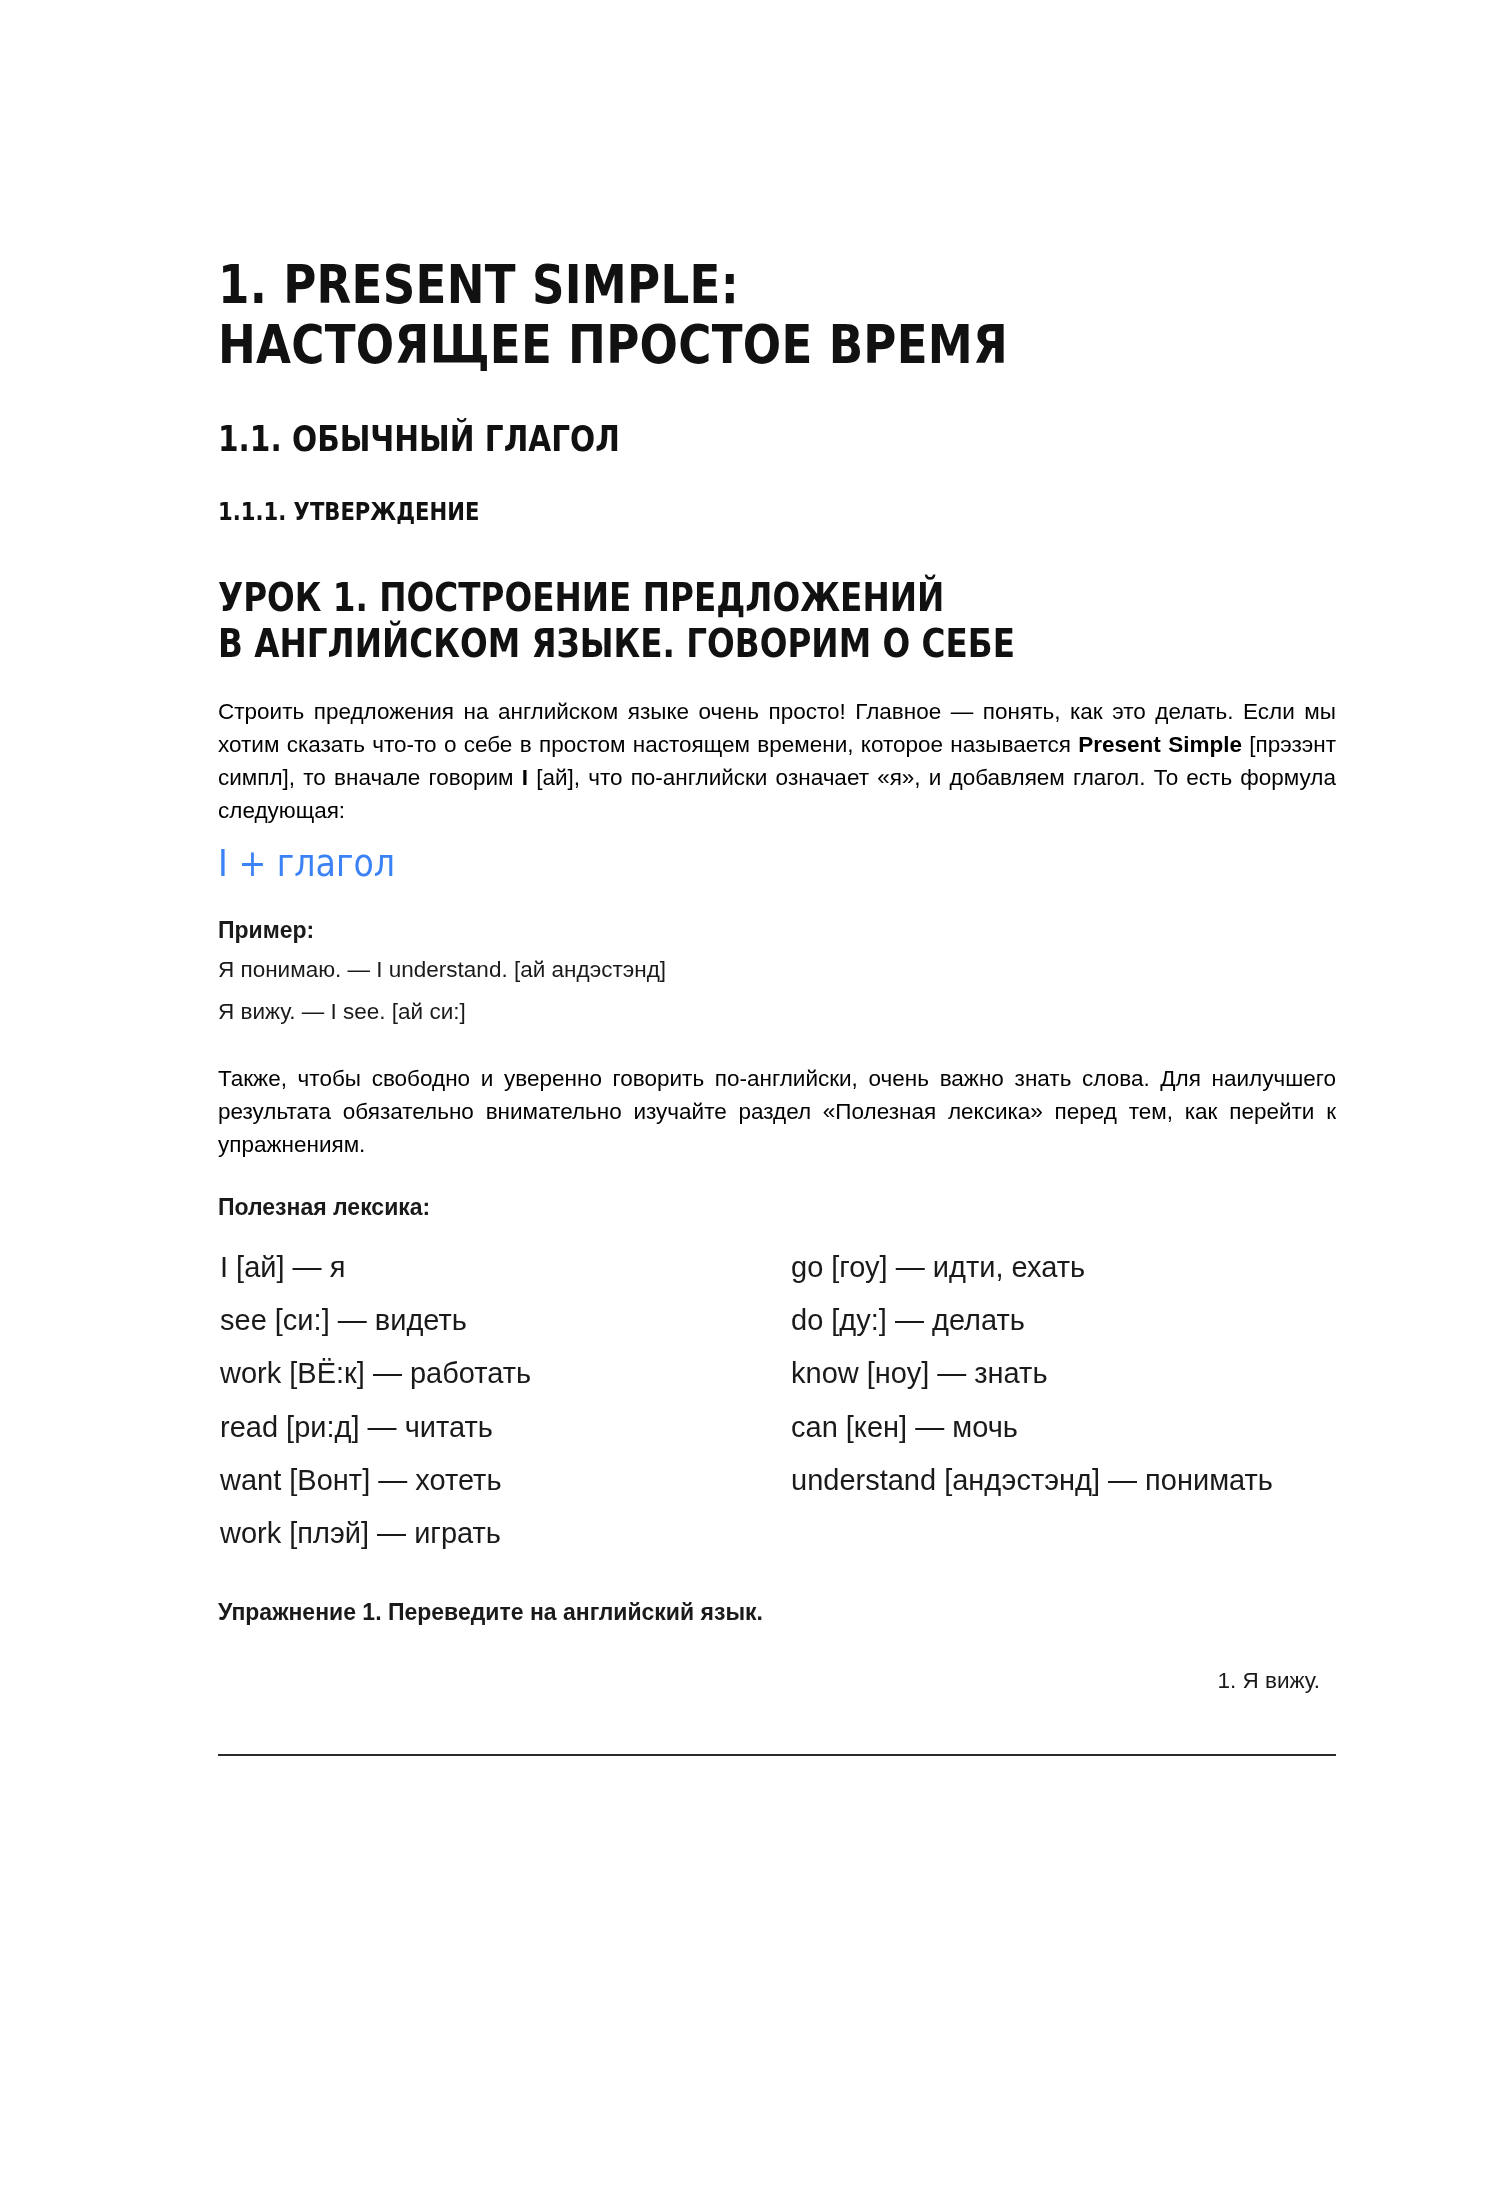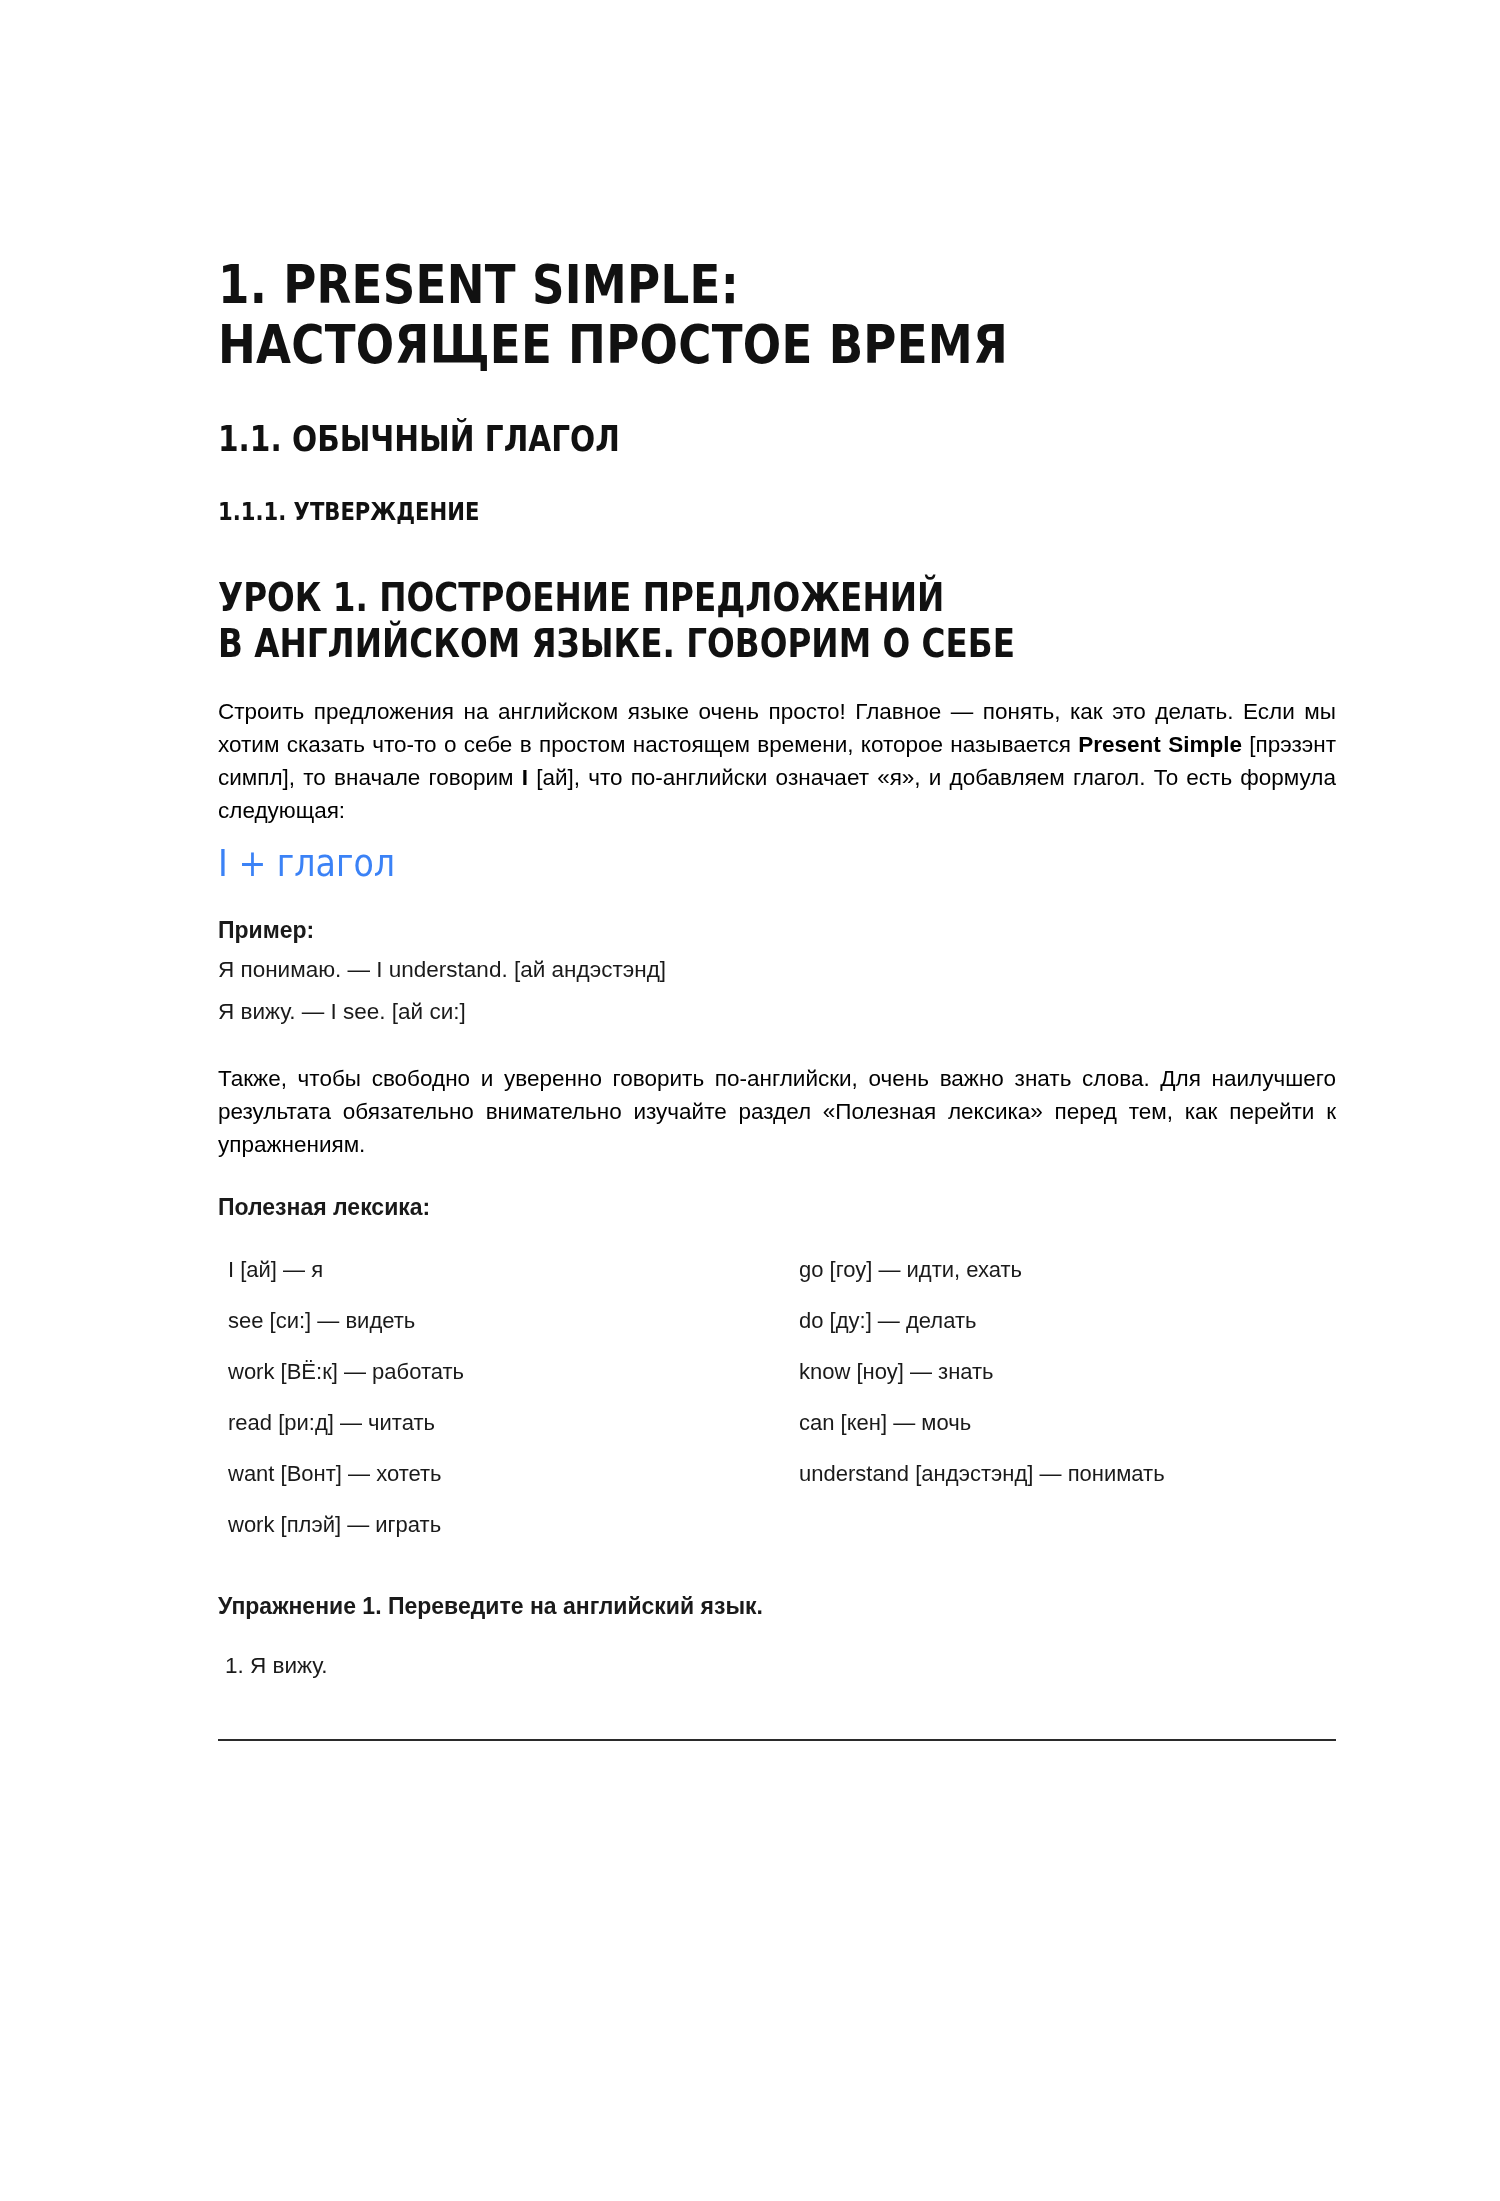--- a/index.html
+++ b/index.html
@@ -118,36 +118,37 @@
   .vocab {
     display: flex;
     padding-top: 14px;
   }
   .vocab-col {
     width: 50%;
     box-sizing: border-box;
   }
   .vocab-col.right { padding-left: 12px; }
   .vocab-item {
-    font-size: 22px;
+    font-size: 29px;
     line-height: 1.46;
-    margin: 10px;
+    margin: 2px;
     padding-top: 9px;
   }
 
   .exercise-title {
     font-size: 23px;
     font-weight: 700;
     margin: 0;
     padding-top: 42px;
   }
   .exercise-item {
     font-size: 22.5px;
-    margin: 7px;
+    margin: 16px;
     padding-top: 26px;
+    text-align: right;
   }
 
   .divider {
     margin-top: 60px;
     height: 2px;
     background: #2b2b2b;
     width: 100%;
   }
 </style>
 </head>

